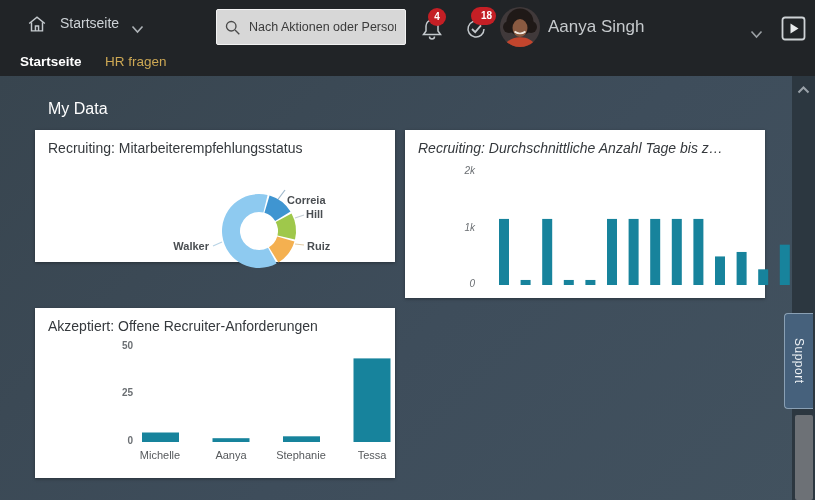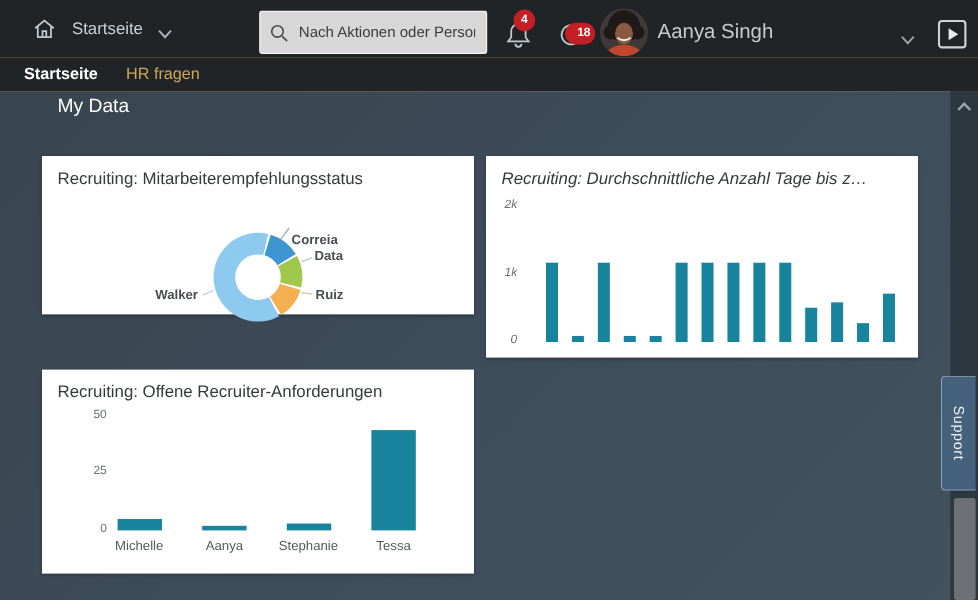--- a/index.html
+++ b/index.html
@@ -29,37 +29,37 @@
 
   
   .tabbar{position:absolute;top:48px;left:0;width:815px;height:28px;background:#212427;}
   .tab{position:absolute;top:6px;font-size:13.5px;cursor:pointer;}
   .tab.active{left:20px;color:#ffffff;font-weight:bold;}
   .tab.hr{left:105px;color:#cda854;}
 
   
   .content{position:absolute;top:76px;left:0;width:815px;height:424px;
            background:linear-gradient(135deg,#38454f 0%,#3e4d5b 55%,#42525f 100%);}
-  .section-title{position:absolute;left:48px;top:4px;font-size:16px;color:#fefefe;}
+  .section-title{position:absolute;left:48px;top:24px;font-size:16px;color:#fefefe;}
 
   .card{position:absolute;width:360px;background:#fff;box-shadow:0 1px 3px rgba(0,0,0,.35);}
   .card.c1{left:35px;top:54px;height:132px;}
   .card.c2{left:405px;top:54px;height:168px;font-style:italic;}
   .card.c3{left:35px;top:232px;height:170px;}
   .card.c4{left:405px;top:232px;height:170px;}
   .card-title{height:30px;padding:10px 13px 0 13px;font-size:14px;color:#35393d;
               white-space:nowrap;overflow:hidden;}
-  .card-body{position:relative;width:360px;}
+  .card-body{position:relative;width:360px;margin-left:44px;}
   .c1 .card-body{height:138px;} .c2 .card-body{height:138px;}
   .c3 .card-body{height:140px;} .c4 .card-body{height:140px;}
   .card-body svg.chart{position:absolute;left:0;top:0;}
 
   .ytick{position:absolute;font-size:10px;color:#6b6f73;text-align:right;}
   .c2 .ytick{left:0;width:26px;}
-  .c3 .ytick{left:0;width:54px;}
+  .c3 .ytick{left:0;width:54px;font-weight:bold;}
   .xlabel{position:absolute;top:111px;width:80px;text-align:center;font-size:11px;color:#56595c;}
   .dlabel{position:absolute;font-size:11px;font-weight:bold;color:#4a4e52;white-space:nowrap;}
 
   
   .support-tab{position:absolute;left:784px;top:237px;width:29px;height:96px;background:#46617c;
                border:1px solid #8aa0b4;border-right:none;border-radius:4px 0 0 4px;
                display:flex;align-items:center;justify-content:center;cursor:pointer;z-index:5;}
   .support-tab span{writing-mode:vertical-rl;font-size:12px;color:#eef2f5;letter-spacing:.5px;}
   .scroll-track{position:absolute;left:792px;top:0;width:23px;height:424px;background:#2c3740;}
   .scroll-up{position:absolute;left:796px;top:6px;width:15px;height:12px;cursor:pointer;}
@@ -101,21 +101,21 @@
       </svg>
     </div>
     <div class="badge" style="left:428px;top:8px;">4</div>
 
     <div class="icon-btn" style="left:464px;top:17px;">
       <svg width="24" height="24" viewBox="0 0 24 24" fill="none" stroke="#c4c9cd" stroke-width="1.5">
         <path d="M20 12 a8 8 0 1 1-4.5-7.2"></path>
         <polyline points="8,12 11.2,15.2 17,8.4" stroke-width="1.8"></polyline>
       </svg>
     </div>
-    <div class="badge" style="left:471px;top:19px;padding-left:10px;">18</div>
+    <div class="badge" style="left:471px;top:7px;padding-left:10px;">18</div>
 
     <div class="avatar">
       <svg width="40" height="40" viewBox="0 0 40 40">
         <rect width="40" height="40" fill="#40393a"></rect>
         <circle cx="20" cy="15" r="13.5" fill="#1f1917"></circle>
         <circle cx="9" cy="20" r="6" fill="#1f1917"></circle>
         <circle cx="31" cy="20" r="6" fill="#1f1917"></circle>
         <path d="M4,40 C8,27 32,27 36,40 Z" fill="#c2452d"></path>
         <ellipse cx="20" cy="21" rx="7.5" ry="9" fill="#8a5a41"></ellipse>
         <path d="M14.5,24.5 Q20,28.5 25.5,24.5" stroke="#f2e9df" stroke-width="1.6" fill="none"></path>
@@ -151,21 +151,21 @@
           <polyline points="206,30 197,42" fill="none" stroke="#9fb9cc" stroke-width="1.2"></polyline>
           <line x1="225" y1="55" x2="216" y2="58" stroke="#c3cdd4" stroke-width="1.2"></line>
           <line x1="225" y1="85" x2="216" y2="84" stroke="#e2cba4" stroke-width="1.2"></line>
           <line x1="134" y1="86" x2="143" y2="82" stroke="#b9d4e6" stroke-width="1.2"></line>
         <path d="M190.57,35.54 A37,37 0 0 1 211.51,51.61 L196.18,61.04 A19,19 0 0 0 185.43,52.79 Z" fill="#3f95d1"></path>
             <path d="M212.55,53.40 A37,37 0 0 1 215.99,79.57 L198.48,75.40 A19,19 0 0 0 196.71,61.96 Z" fill="#9fc84b"></path>
             <path d="M215.46,81.57 A37,37 0 0 1 199.39,102.51 L189.96,87.18 A19,19 0 0 0 198.21,76.43 Z" fill="#f4b050"></path>
             <path d="M197.60,103.55 A37,37 0 1 1 188.57,35.01 L184.40,52.52 A19,19 0 1 0 189.04,87.71 Z" fill="#8ecaf0"></path>
           </svg>
         <span class="dlabel" style="left:208px;top:34px;">Correia</span>
-        <span class="dlabel" style="left:227px;top:48px;">Data</span>
+        <span class="dlabel" style="left:227px;top:48px;">Hill</span>
         <span class="dlabel" style="left:228px;top:80px;">Ruiz</span>
         <span class="dlabel" style="left:56px;top:80px;width:74px;text-align:right;">Walker</span>
       </div>
     </section>
 
     <section class="card c2">
       <div class="card-title">Recruiting: Durchschnittliche Anzahl Tage bis z…</div>
       <div class="card-body">
         <span class="ytick" style="top:5px;">2k</span>
         <span class="ytick" style="top:62px;">1k</span>
@@ -183,21 +183,21 @@
             <rect x="244.4" y="58.92" width="10" height="66.08" fill="#17839c"></rect>
             <rect x="266" y="96.44" width="10" height="28.560000000000002" fill="#17839c"></rect>
             <rect x="287.6" y="91.96000000000001" width="10" height="33.04" fill="#17839c"></rect>
             <rect x="309.20000000000005" y="109.32" width="10" height="15.68" fill="#17839c"></rect>
             <rect x="330.8" y="84.68" width="10" height="40.32" fill="#17839c"></rect>
           </svg>
       </div>
     </section>
 
     <section class="card c3">
-      <div class="card-title">Recruiting: Offene Recruiter-Anforderungen</div>
+      <div class="card-title">Akzeptiert: Offene Recruiter-Anforderungen</div>
       <div class="card-body">
         <span class="ytick" style="top:2px;">50</span>
         <span class="ytick" style="top:49px;">25</span>
         <span class="ytick" style="top:97px;">0</span>
         <svg class="chart" width="360" height="140">
             <rect x="63" y="94.5" width="37" height="9.5" fill="#17839c"></rect>
             <rect x="133.5" y="100.2" width="37" height="3.8" fill="#17839c"></rect>
             <rect x="204" y="98.3" width="37" height="5.699999999999999" fill="#17839c"></rect>
             <rect x="274.5" y="20.400000000000006" width="37" height="83.6" fill="#17839c"></rect>
           </svg>

